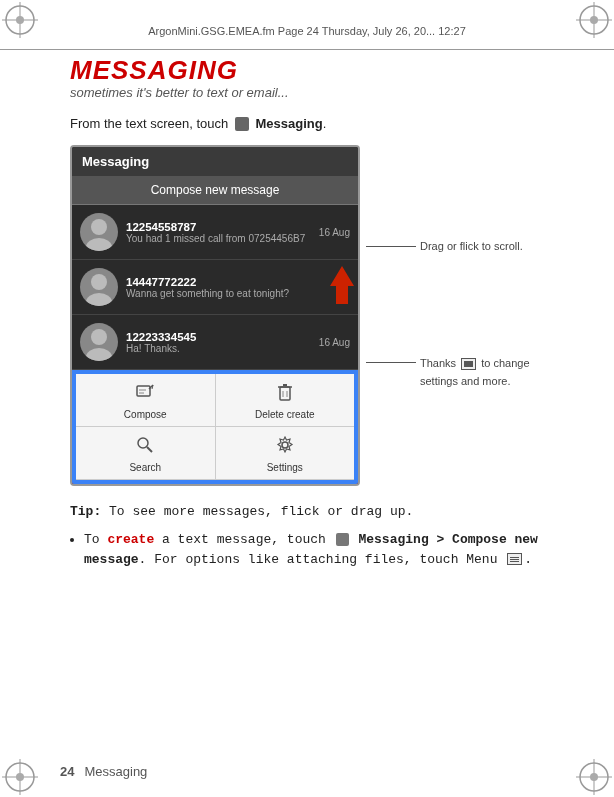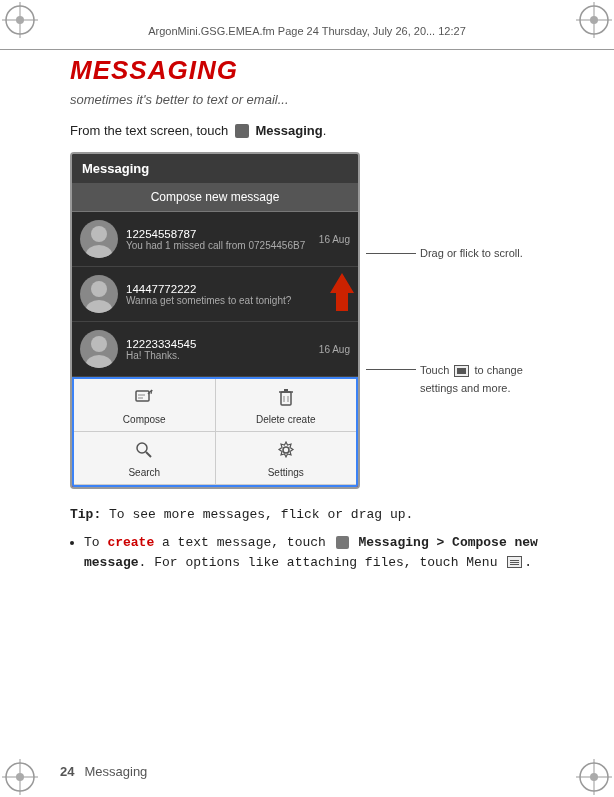--- a/index.html
+++ b/index.html
@@ -57,21 +57,21 @@
       font-style: italic;
       font-family: Arial Black, Arial, sans-serif;
       text-transform: uppercase;
       line-height: 1.1;
     }
 
     .page-subtitle {
       font-size: 13px;
       color: #555;
       font-style: italic;
-      margin-top: 7px;
+      margin-top: 0;
       margin-bottom: 14px;
     }
 
     .section-title {
       font-size: 14px;
       font-weight: 900;
       color: #cc0000;
       letter-spacing: 0.5px;
       font-style: italic;
       text-transform: uppercase;
@@ -149,42 +149,42 @@
     .avatar svg { width: 38px; height: 38px; }
 
     .msg-content {
       flex: 1;
       min-width: 0;
     }
 
     .msg-number {
       color: #fff;
       font-size: 11.5px;
-      font-weight: normal;
+      font-weight: bold;
     }
 
     .msg-preview {
       color: #aaa;
       font-size: 10px;
       white-space: nowrap;
       overflow: hidden;
       text-overflow: ellipsis;
     }
 
     .msg-time {
       color: #aaa;
       font-size: 10px;
       margin-left: 6px;
       flex-shrink: 0;
     }
 
     
     .action-bar {
       background: #ef4444;
-      border: 2px solid #3b82f6;
+      border: 4px solid #3b82f6;
     }
 
     .action-row {
       display: flex;
     }
 
     .action-btn {
       flex: 1;
       display: flex;
       flex-direction: column;
@@ -344,21 +344,21 @@
 
         <div class="msg-item" style="position:relative;">
           <div class="avatar">
             <svg viewBox="0 0 38 38">
               <circle cx="19" cy="14" r="8" fill="#bbb"></circle>
               <ellipse cx="19" cy="34" rx="13" ry="9" fill="#bbb"></ellipse>
             </svg>
           </div>
           <div class="msg-content">
             <div class="msg-number">14447772222</div>
-            <div class="msg-preview">Wanna get sometimes to eat tonight?</div>
+            <div class="msg-preview">Wanna get something to eat tonight?</div>
           </div>
 
           <div style="position:absolute; right:2px; top:4px;">
             <svg width="28" height="42" viewBox="0 0 28 42">
 
               <polygon points="14,2 26,22 20,22 20,40 8,40 8,22 2,22" fill="#cc2200"></polygon>
             </svg>
           </div>
         </div>
 
@@ -427,21 +427,21 @@
     </div>
 
     <div style="position:absolute; left:296px; top:95px; display:flex; align-items:center;">
       <div style="width:50px; height:1px; background:#555;"></div>
       <div style="font-size:11px; color:#444; margin-left:4px; white-space:nowrap;">Drag or flick to scroll.</div>
     </div>
 
     <div style="position:absolute; left:296px; top:210px; display:flex; align-items:flex-start;">
       <div style="width:50px; height:1px; background:#555; margin-top:7px;"></div>
       <div style="font-size:11px; color:#444; margin-left:4px; line-height:1.6;">
-        <span>Touch</span>
+        <span>Thanks</span>
         
         <span style="display:inline-flex; flex-direction:column; justify-content:space-around; width:15px; height:12px; border:1px solid #555; background:#eee; vertical-align:middle; padding:2px 2px; margin:0 2px;">
           <span style="height:1.5px; background:#555; display:block;"></span>
           <span style="height:1.5px; background:#555; display:block;"></span>
           <span style="height:1.5px; background:#555; display:block;"></span>
         </span>
         <span>to change</span><br>
         <span>settings and more.</span>
       </div>
     </div>

